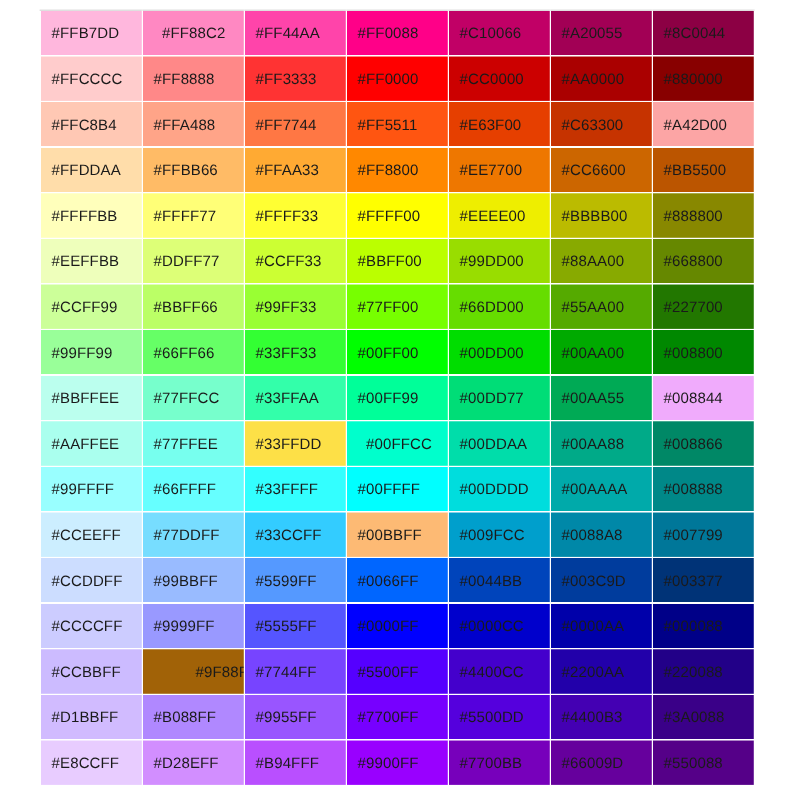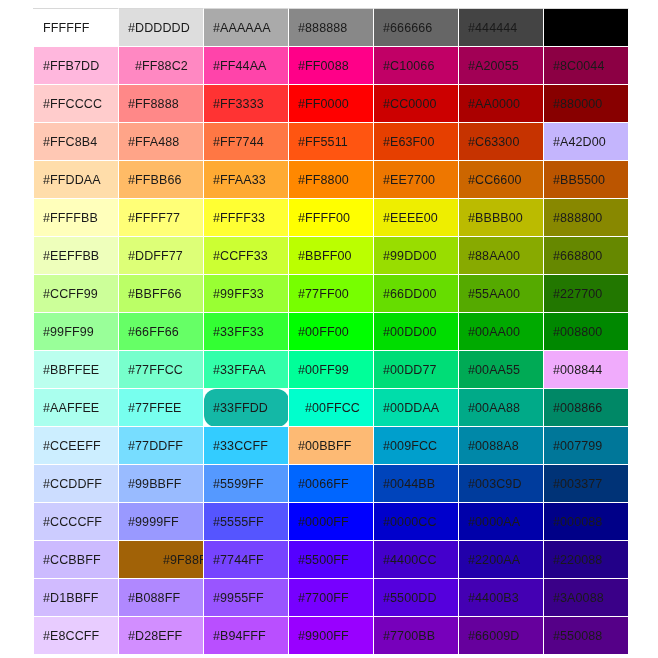--- a/index.html
+++ b/index.html
@@ -57,29 +57,20 @@
       <col>
         <col>
         <col>
         <col>
         <col>
         <col>
         <col>
     </colgroup>
     <tbody id="palette-body">
         <tr>
-          <td style="background-color: rgb(255, 255, 255);">FFFFFF</td>
-          <td style="background-color: rgb(221, 221, 221);">#DDDDDD</td>
-          <td style="background-color: rgb(170, 170, 170);">#AAAAAA</td>
-          <td style="background-color: rgb(136, 136, 136);">#888888</td>
-          <td style="background-color: rgb(102, 102, 102);">#666666</td>
-          <td style="background-color: rgb(68, 68, 68);">#444444</td>
-          <td style="background-color: rgb(0, 0, 0);"></td>
-        </tr>
-        <tr>
           <td style="background-color: rgb(255, 183, 221);">#FFB7DD</td>
           <td style="background-color: rgb(255, 136, 194); padding-left: 16px;">#FF88C2</td>
           <td style="background-color: rgb(255, 68, 170);">#FF44AA</td>
           <td style="background-color: rgb(255, 0, 136);">#FF0088</td>
           <td style="background-color: rgb(193, 0, 102);">#C10066</td>
           <td style="background-color: rgb(162, 0, 85);">#A20055</td>
           <td style="background-color: rgb(140, 0, 68);">#8C0044</td>
         </tr>
         <tr>
           <td style="background-color: rgb(255, 204, 204);">#FFCCCC</td>
@@ -90,21 +81,21 @@
           <td style="background-color: rgb(170, 0, 0);">#AA0000</td>
           <td style="background-color: rgb(136, 0, 0);">#880000</td>
         </tr>
         <tr>
           <td style="background-color: rgb(255, 200, 180);">#FFC8B4</td>
           <td style="background-color: rgb(255, 164, 136);">#FFA488</td>
           <td style="background-color: rgb(255, 119, 68);">#FF7744</td>
           <td style="background-color: rgb(255, 85, 17);">#FF5511</td>
           <td style="background-color: rgb(230, 63, 0);">#E63F00</td>
           <td style="background-color: rgb(198, 51, 0);">#C63300</td>
-          <td style="background-color: #c4b5fd; margin-top: 36px;">#A42D00</td>
+          <td style="background-color: #fca5a5; margin-top: 36px;">#A42D00</td>
         </tr>
         <tr>
           <td style="background-color: rgb(255, 221, 170);">#FFDDAA</td>
           <td style="background-color: rgb(255, 187, 102);">#FFBB66</td>
           <td style="background-color: rgb(255, 170, 51);">#FFAA33</td>
           <td style="background-color: rgb(255, 136, 0);">#FF8800</td>
           <td style="background-color: rgb(238, 119, 0);">#EE7700</td>
           <td style="background-color: rgb(204, 102, 0);">#CC6600</td>
           <td style="background-color: rgb(187, 85, 0);">#BB5500</td>
         </tr>
@@ -149,25 +140,34 @@
           <td style="background-color: rgb(119, 255, 204);">#77FFCC</td>
           <td style="background-color: rgb(51, 255, 170);">#33FFAA</td>
           <td style="background-color: rgb(0, 255, 153);">#00FF99</td>
           <td style="background-color: rgb(0, 221, 119);">#00DD77</td>
           <td style="background-color: rgb(0, 170, 85);">#00AA55</td>
           <td style="background-color: #f0abfc;">#008844</td>
         </tr>
         <tr>
           <td style="background-color: rgb(170, 255, 238);">#AAFFEE</td>
           <td style="background-color: rgb(119, 255, 238);">#77FFEE</td>
-          <td style="background-color: #14b8a6; border-radius: 12px;">#33FFDD</td>
+          <td style="background-color: #fde047;">#33FFDD</td>
           <td style="background-color: rgb(0, 255, 204); padding-left: 16px;">#00FFCC</td>
           <td style="background-color: rgb(0, 221, 170);">#00DDAA</td>
           <td style="background-color: rgb(0, 170, 136);">#00AA88</td>
           <td style="background-color: rgb(0, 136, 102);">#008866</td>
+        </tr>
+        <tr>
+          <td style="background-color: rgb(153, 255, 255);">#99FFFF</td>
+          <td style="background-color: rgb(102, 255, 255);">#66FFFF</td>
+          <td style="background-color: rgb(51, 255, 255);">#33FFFF</td>
+          <td style="background-color: rgb(0, 255, 255);">#00FFFF</td>
+          <td style="background-color: rgb(0, 221, 221);">#00DDDD</td>
+          <td style="background-color: rgb(0, 170, 170);">#00AAAA</td>
+          <td style="background-color: rgb(0, 136, 136);">#008888</td>
         </tr>
         <tr>
           <td style="background-color: rgb(204, 238, 255);">#CCEEFF</td>
           <td style="background-color: rgb(119, 221, 255);">#77DDFF</td>
           <td style="background-color: rgb(51, 204, 255);">#33CCFF</td>
           <td style="background-color: #fdba74;">#00BBFF</td>
           <td style="background-color: rgb(0, 159, 204);">#009FCC</td>
           <td style="background-color: rgb(0, 136, 168);">#0088A8</td>
           <td style="background-color: rgb(0, 119, 153);">#007799</td>
         </tr>

